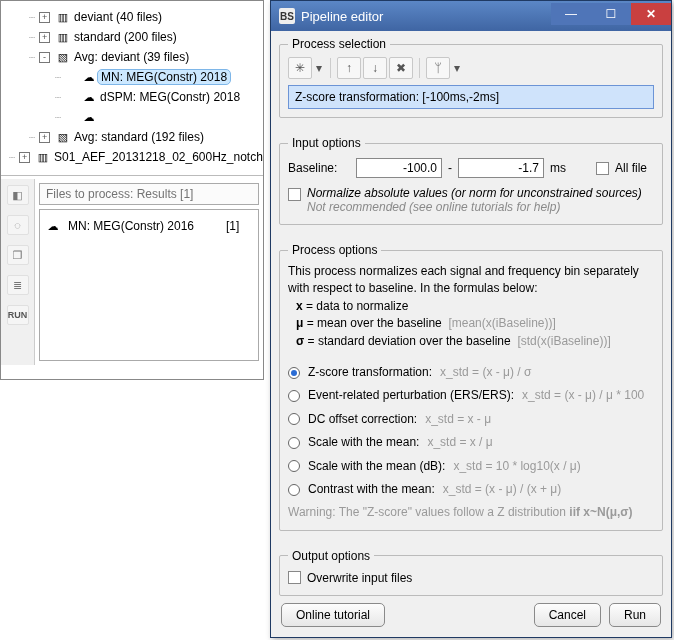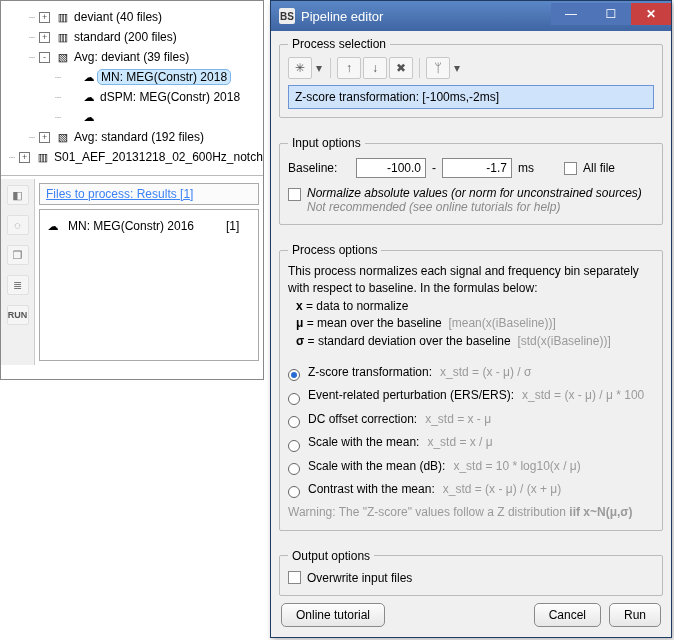--- a/index.html
+++ b/index.html
@@ -88,24 +88,23 @@
   }
   .files-main {
     flex:1;
     display:flex; flex-direction:column;
   }
   .files-header {
     height:22px;
     border:1px solid #aaa;
     margin:4px;
     padding:0 6px;
-    color:#3b82f6;
+    color:#737373;
     display:flex; align-items:center;
     background:#fbfbfb;
-    text-decoration:underline;
   }
   .files-list {
     flex:1;
     border:1px solid #aaa;
     margin:0 4px 4px 4px;
     padding:6px;
     background:#fff;
   }
   .file-row {
     display:flex; align-items:center; gap:8px;
@@ -195,37 +194,37 @@
     border:1px solid #6c94d6;
     background:#cfe3fb;
     padding:4px 6px;
     font-size:12px;
   }
   .inline-row {
     display:flex; align-items:center; gap:6px;
     margin:2px 0;
   }
   .numfield {
-    width:70px; height:20px;
+    width:86px; height:20px;
     border:1px solid #888;
     text-align:right;
     padding:0 4px;
     font-size:12px;
   }
   .cb {
     width:13px; height:13px;
     border:1px solid #888;
     background:#fff;
     display:inline-block;
   }
   .hint { color:#8a8a8a; }
   .process-options { font-size:12px; }
   .process-options .body { font-size:12px; line-height:1.45; }
   .radio-row {
-    display:flex; align-items:flex-end; gap:8px;
+    display:flex; align-items:center; gap:8px;
     margin:6px 0;
   }
   .radio {
     width:12px; height:12px; border:1px solid #666; border-radius:50%; position:relative; background:#fff;
   }
   .radio.checked::after {
     content:""; position:absolute; left:2px; top:2px; width:6px; height:6px; border-radius:50%; background:#2a6cd4;
   }
   .formula { color:#9a9a9a; }
   .warning { color:#9a9a9a; margin-top:6px; }

